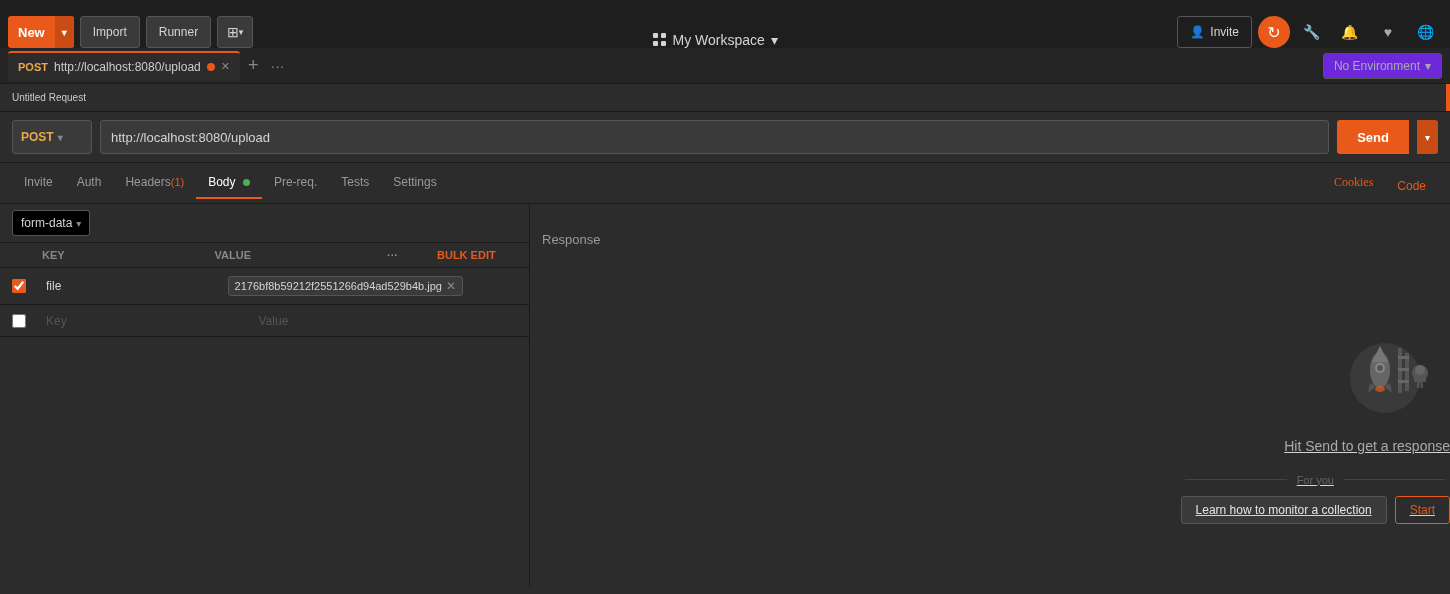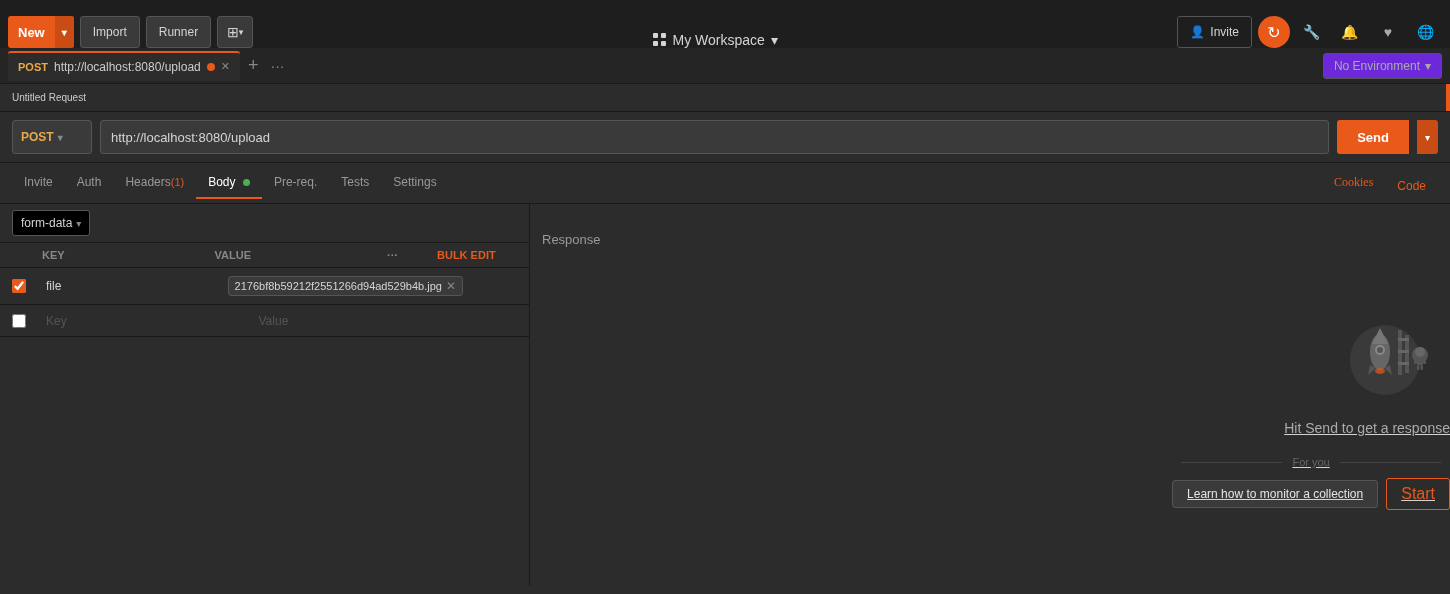--- a/index.html
+++ b/index.html
@@ -396,21 +396,21 @@
     .kv-row-empty .kv-key-cell,
     .kv-row-empty .kv-value-cell {
       color: #555;
     }
 
     
     .right-panel {
       flex: 1;
       background: #2c2c2c;
       display: flex;
-      flex-direction: row;
+      flex-direction: column;
       align-items: center;
       justify-content: flex-start;
       padding-top: 20px;
     }
     .response-title {
       color: #999;
       font-size: 13px;
       padding: 8px 12px;
       align-self: flex-start;
     }
@@ -466,21 +466,21 @@
       padding: 6px 14px;
       color: #e5e5e5;
       font-size: 12px;
       cursor: pointer;
     }
     .start-btn {
       background: transparent;
       border: 1px solid #e8591a;
       border-radius: 3px;
       color: #e8591a;
-      font-size: 16px;
+      font-size: 12px;
       padding: 6px 14px;
       cursor: pointer;
     }
 
     
     ::-webkit-scrollbar { width: 6px; }
     ::-webkit-scrollbar-track { background: #2c2c2c; }
     ::-webkit-scrollbar-thumb { background: #555; border-radius: 3px; }
   </style>
 </head>

